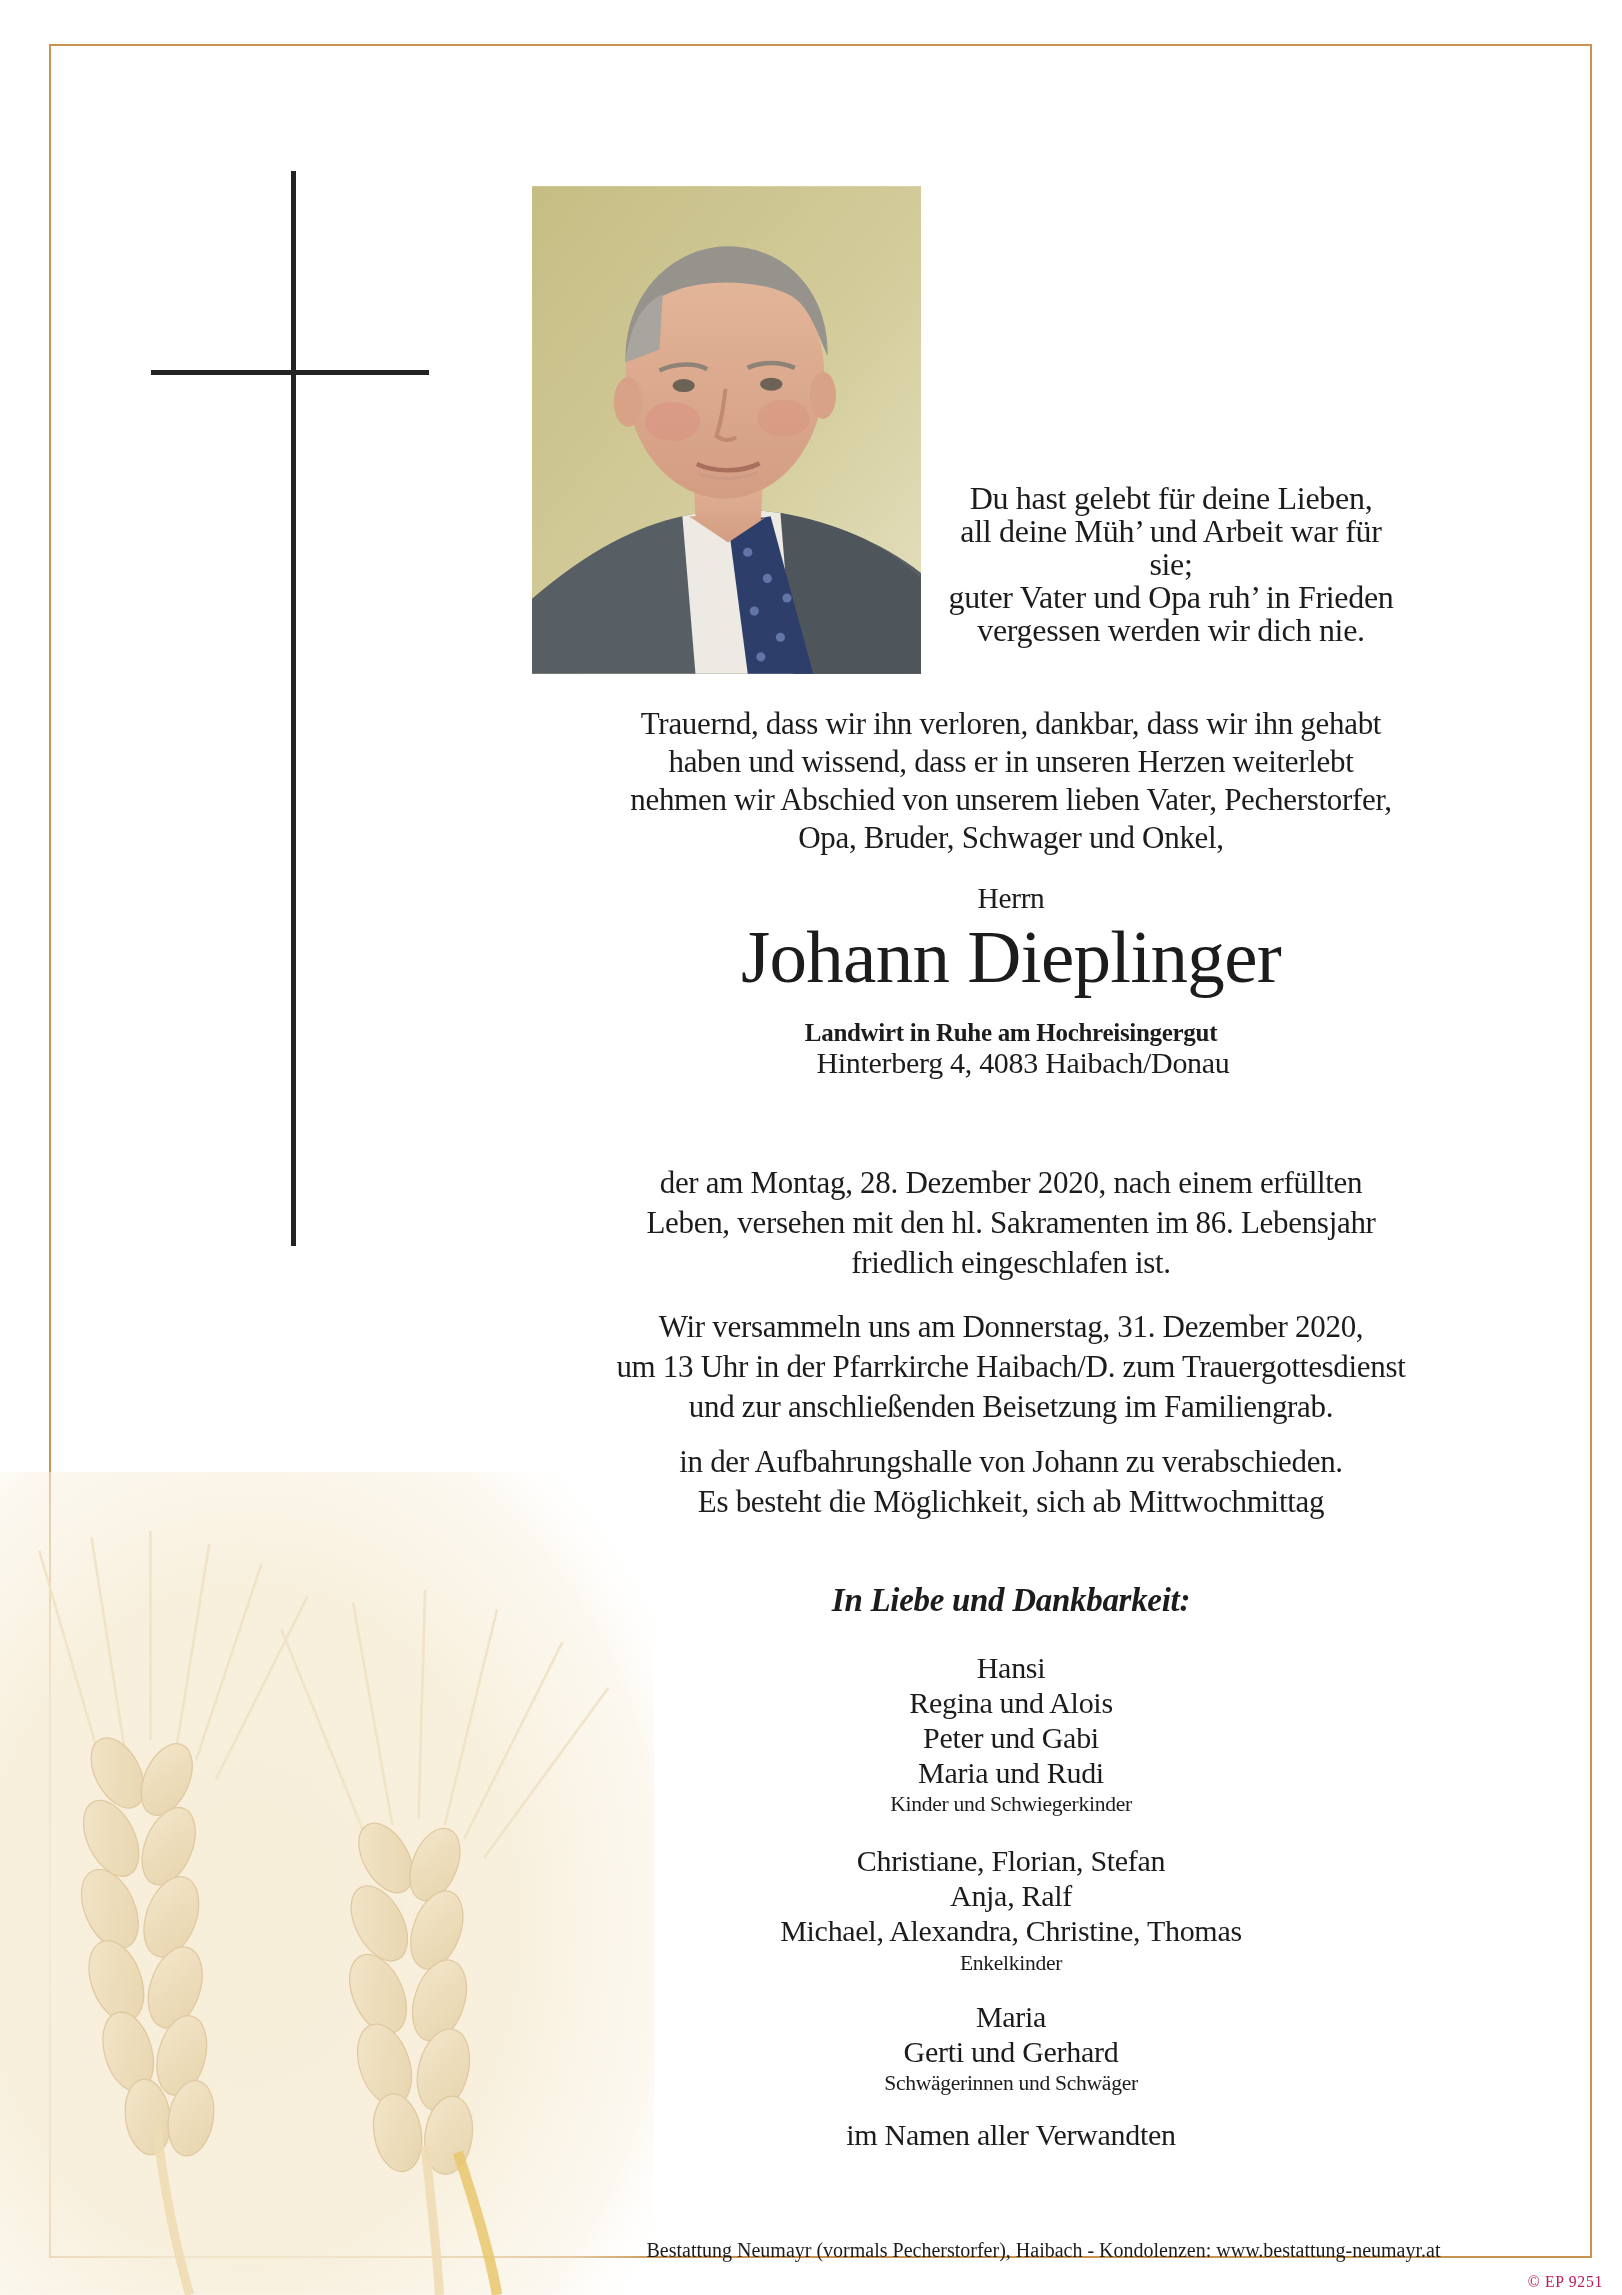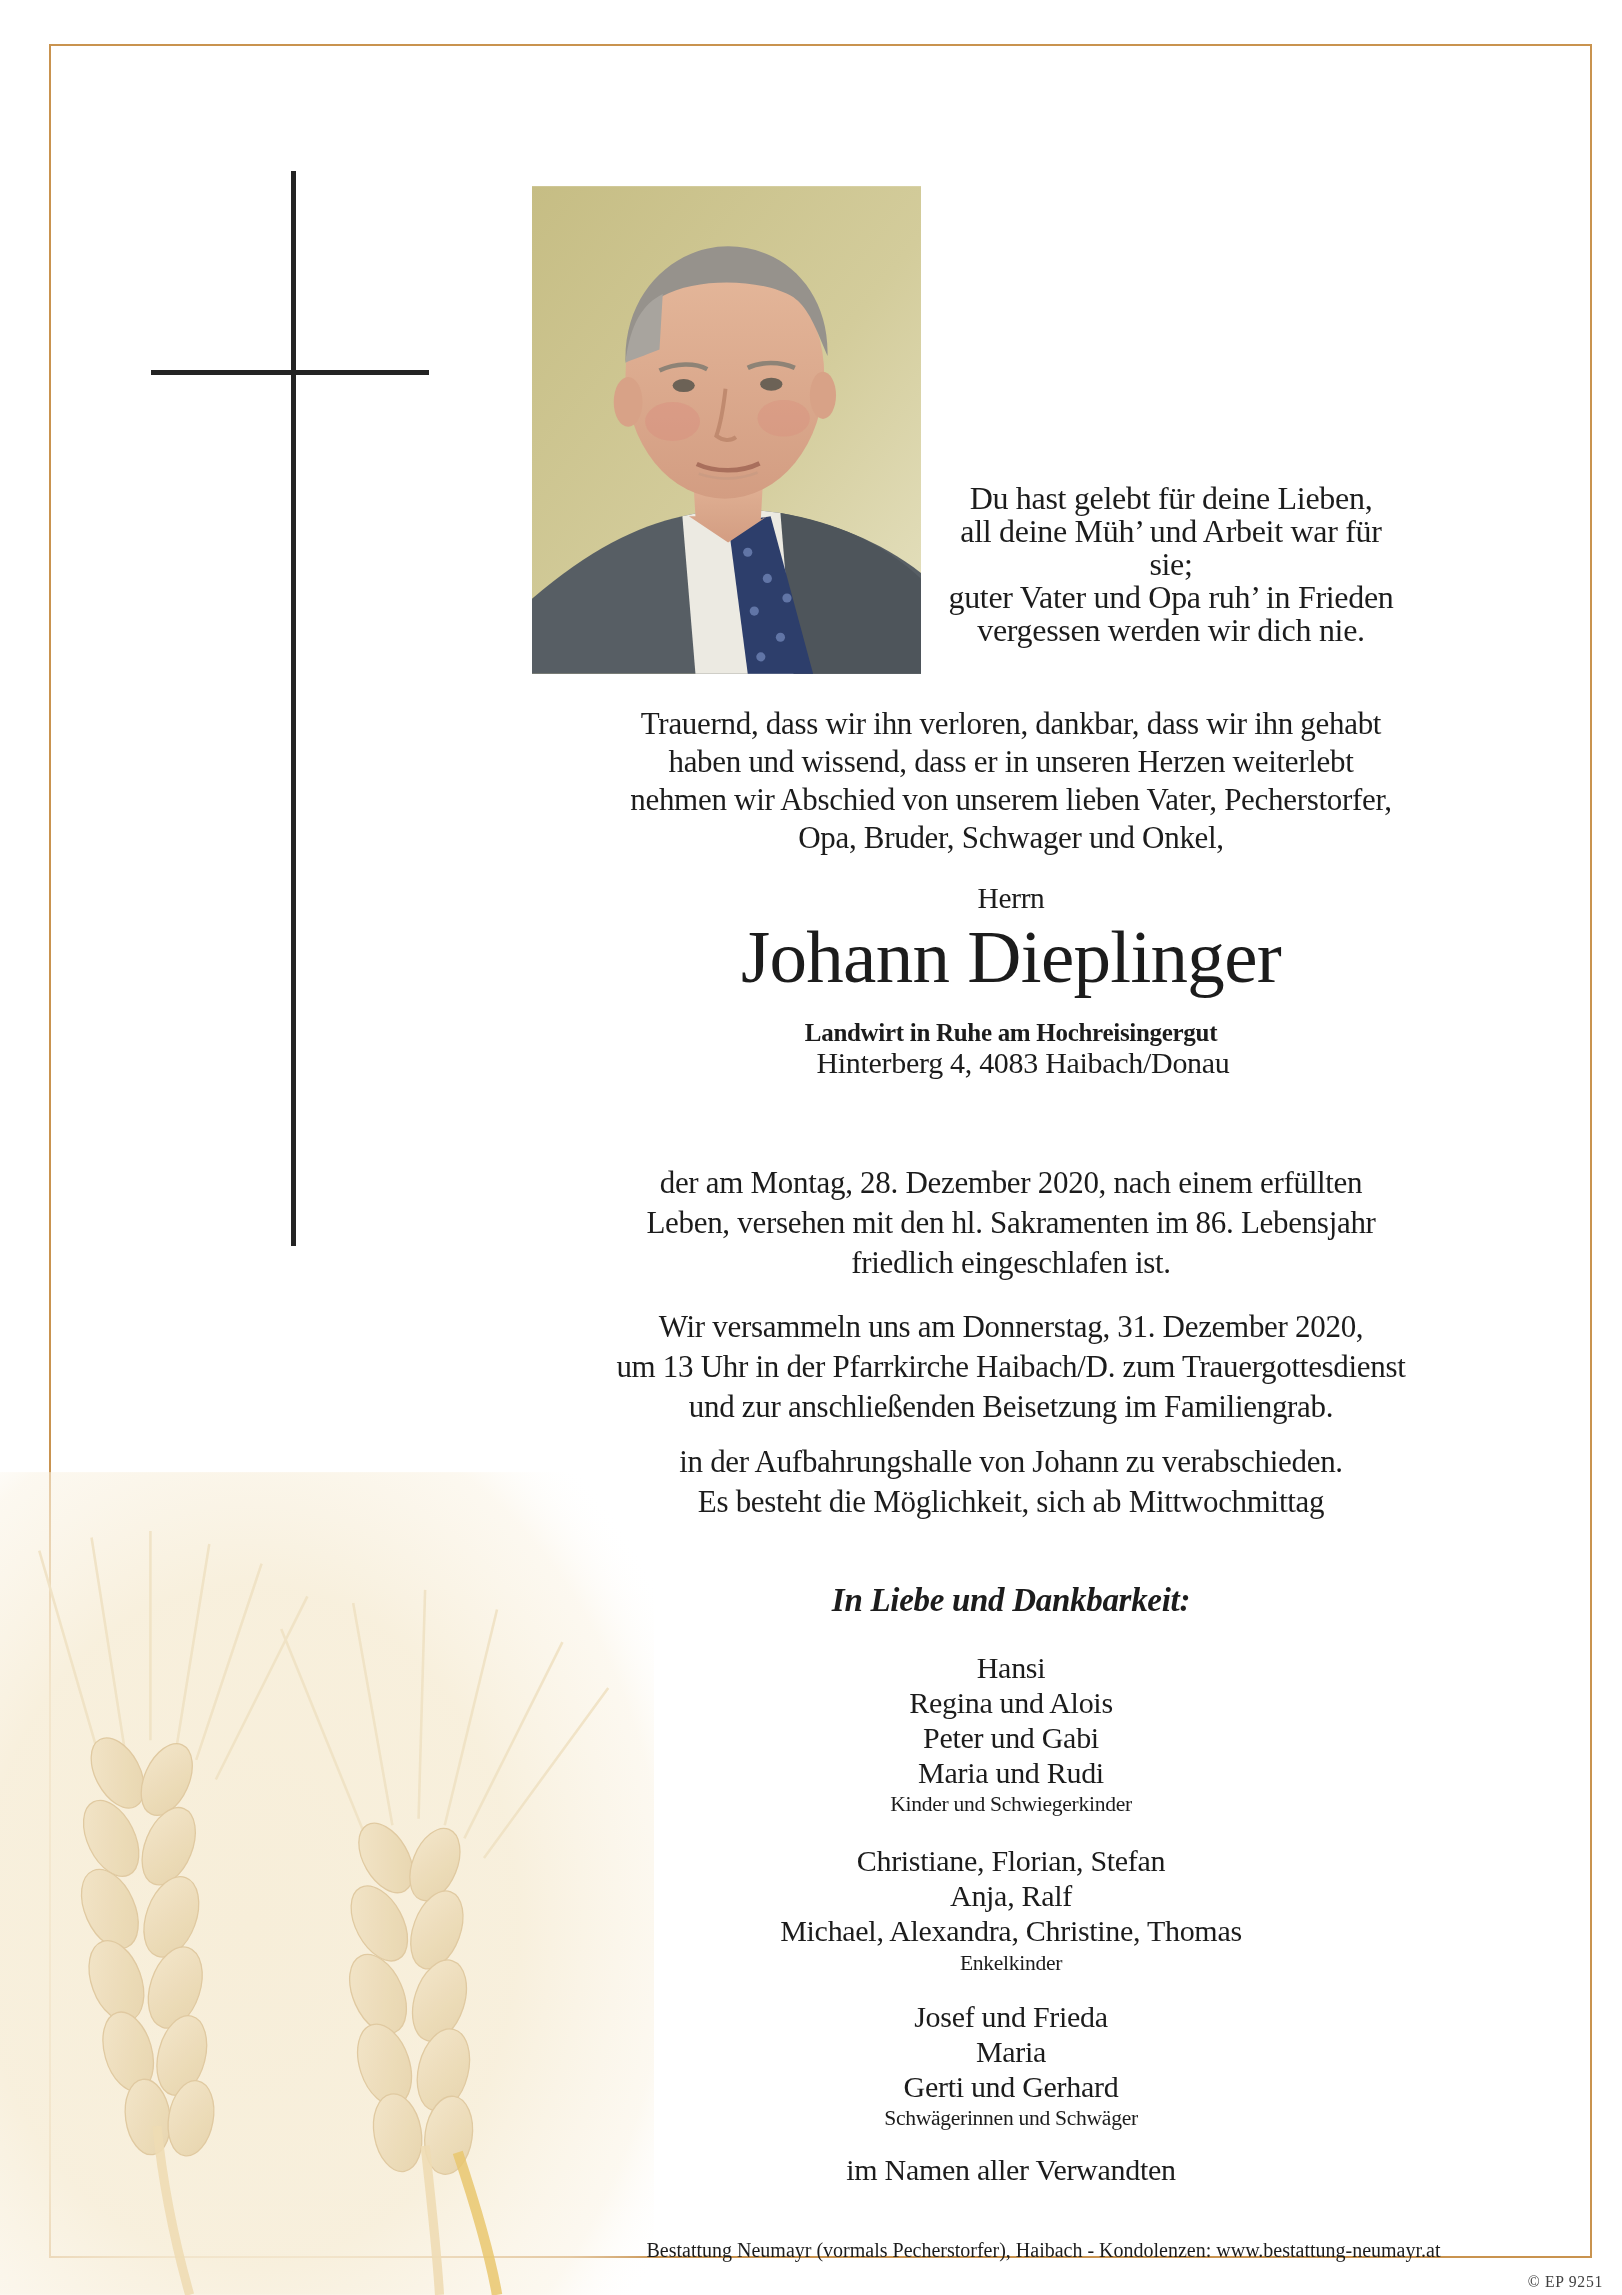--- a/index.html
+++ b/index.html
@@ -31,21 +31,21 @@
   .service{left:530px;top:1307px;width:962px;font-size:31px;line-height:40px;}
   .viewing{left:530px;top:1442px;width:962px;font-size:31px;line-height:40px;}
   .mourners{left:530px;top:1582px;width:962px;}
   .mourners-heading{font-size:33px;line-height:37px;font-weight:bold;font-style:italic;}
   .name-group{margin-top:31px;font-size:30px;line-height:35px;}
   .name-group.g2{margin-top:26px;}
   .name-group.g3{margin-top:23.6px;}
   .group-label{font-size:21.6px;line-height:26px;margin-top:1.3px;}
   .closing{margin-top:21px;font-size:30px;line-height:35px;}
   .footer{left:530px;top:2224px;width:1027px;font-size:20px;line-height:25px;letter-spacing:0;margin-top:14px;}
-  .copyright{left:1407px;top:2273px;width:196px;text-align:right;font-size:15.7px;color:#404040;letter-spacing:0.7px;}
+  .copyright{left:1407px;top:2273px;width:196px;text-align:right;font-size:15.7px;color:#be185d;letter-spacing:0.7px;}
 </style>
 </head>
 <body>
 
 <div class="frame"></div>
 
 <div class="wheat">
   <svg width="654" height="823" viewBox="0 0 1000 1258" xmlns="http://www.w3.org/2000/svg">
     <defs>
       <radialGradient id="wash" cx="38%" cy="55%" r="75%">
@@ -216,21 +216,20 @@
   </div>
 
   <div class="name-group g2">
     <div>Christiane, Florian, Stefan</div>
     <div>Anja, Ralf</div>
     <div>Michael, Alexandra, Christine, Thomas</div>
     <div class="group-label">Enkelkinder</div>
   </div>
 
   <div class="name-group g3">
-    <div>Josef und Frieda</div>
     <div>Maria</div>
     <div>Gerti und Gerhard</div>
     <div class="group-label">Schwägerinnen und Schwäger</div>
   </div>
 
   <div class="closing">im Namen aller Verwandten</div>
 </div>
 
 <div class="txt footer">Bestattung Neumayr (vormals Pecherstorfer), Haibach - Kondolenzen: www.bestattung-neumayr.at</div>
 <div class="txt copyright">© EP 9251</div>

